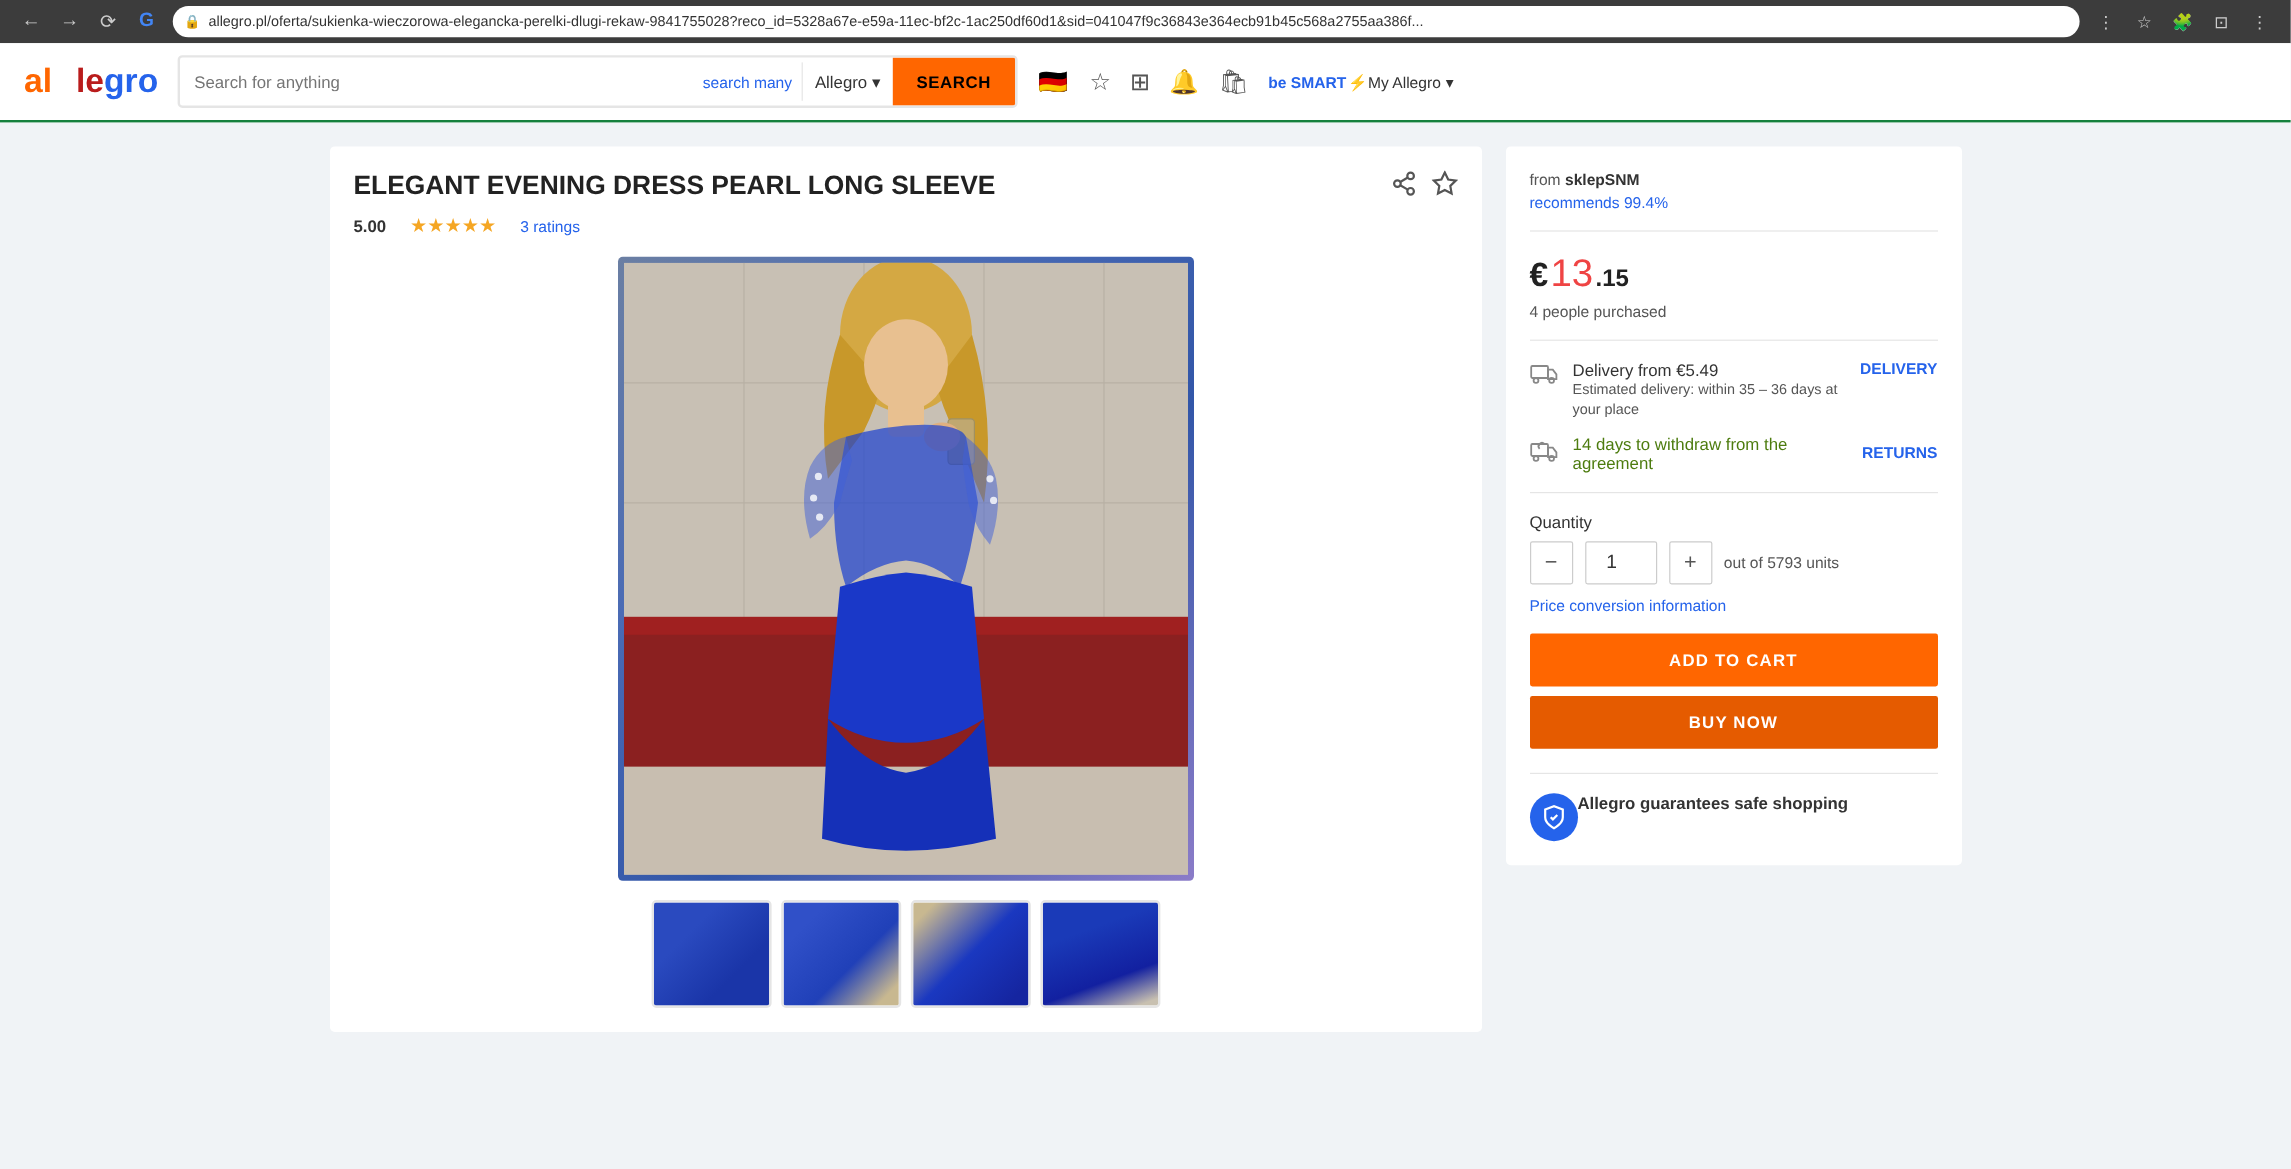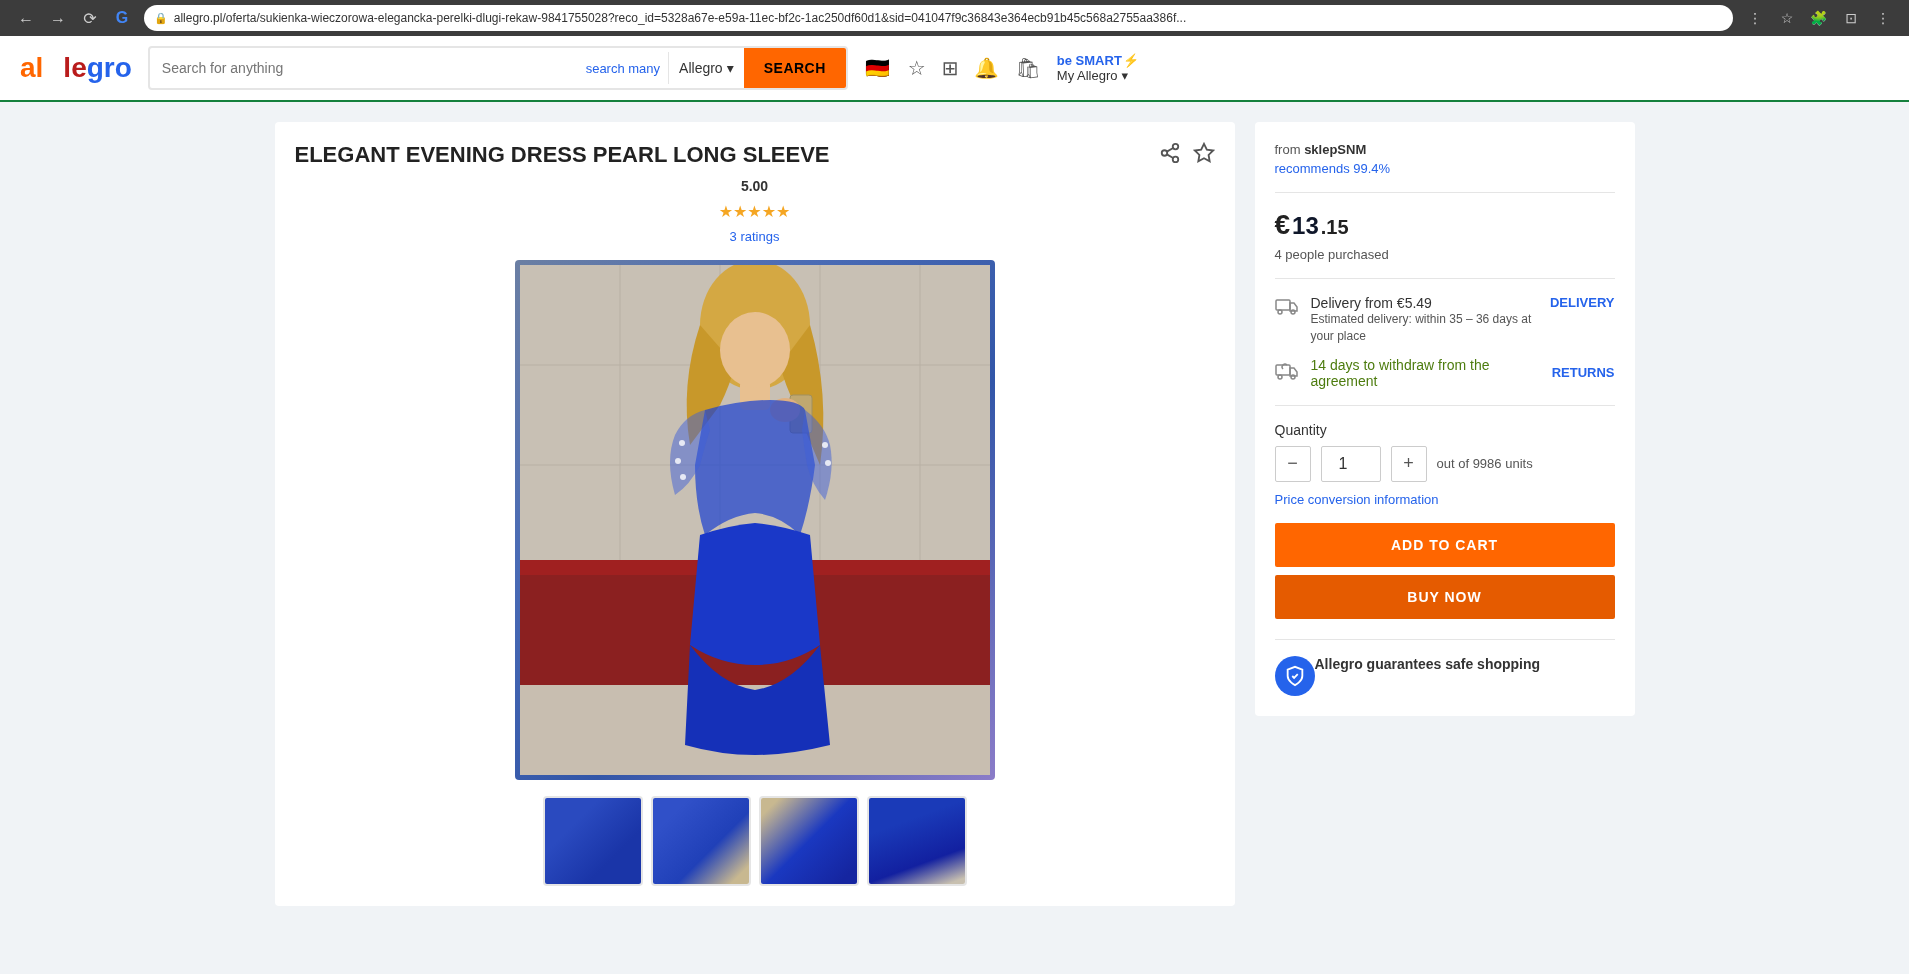--- a/index.html
+++ b/index.html
@@ -123,21 +123,21 @@
       justify-content: center;
       font-size: 20px;
     }
     .header-icon-btn {
       background: none; border: none; cursor: pointer;
       font-size: 20px; color: #555;
       display: flex; align-items: center;
     }
     .smart-badge {
       display: flex;
-      flex-direction: column;
+      flex-direction: row;
       font-size: 11px;
     }
     .smart-text {
       color: #2563eb;
       font-weight: bold;
       font-size: 13px;
       display: flex;
       align-items: center;
       gap: 2px;
     }
@@ -169,23 +169,22 @@
     }
     .product-title {
       font-size: 22px;
       font-weight: bold;
       color: #222;
       margin-bottom: 10px;
     }
     .product-rating {
       display: flex;
       align-items: center;
-      gap: 8px;
+      gap: 20px;
       margin-bottom: 16px;
-      flex-direction: column;
     }
     .rating-score {
       font-weight: bold;
       font-size: 14px;
     }
     .stars { color: #f5a623; font-size: 16px; }
     .ratings-count { color: #2563eb; font-size: 13px; }
 
     .product-image-main {
       width: 100%;
@@ -244,21 +243,21 @@
       font-size: 13px;
       margin-bottom: 16px;
     }
     .divider { border: none; border-top: 1px solid #e5e5e5; margin: 16px 0; }
     .price-container {
       display: flex;
       align-items: baseline;
       gap: 2px;
       margin-bottom: 6px;
     }
-    .price-main { font-size: 24px; font-weight: bold; color: #0f172a; }
+    .price-main { font-size: 32px; font-weight: normal; color: #ef4444; }
     .price-currency { font-size: 28px; font-weight: bold; color: #222; }
     .price-cents { font-size: 20px; font-weight: bold; color: #222; }
     .people-purchased {
       font-size: 13px;
       color: #555;
       margin-bottom: 16px;
     }
     .delivery-section { margin-bottom: 12px; }
     .delivery-row {
       display: flex;
@@ -593,21 +592,21 @@
       </div>
 
       <hr class="divider">
 
       <div class="quantity-section">
         <div class="quantity-label">Quantity</div>
         <div class="quantity-row">
           <button class="qty-btn">−</button>
           <input type="number" class="qty-input" value="1" min="1" style="">
           <button class="qty-btn">+</button>
-          <span class="qty-stock">out of 9986 units</span>
+          <span class="qty-stock">out of 5793 units</span>
         </div>
         <div class="price-conversion">Price conversion information</div>
       </div>
 
       <button class="add-to-cart-btn">ADD TO CART</button>
       <button class="buy-now-btn">BUY NOW</button>
 
       <div class="guarantee-section">
         <div class="guarantee-icon">
           <svg width="22" height="22" viewBox="0 0 24 24" fill="none" stroke="white" stroke-width="2">

